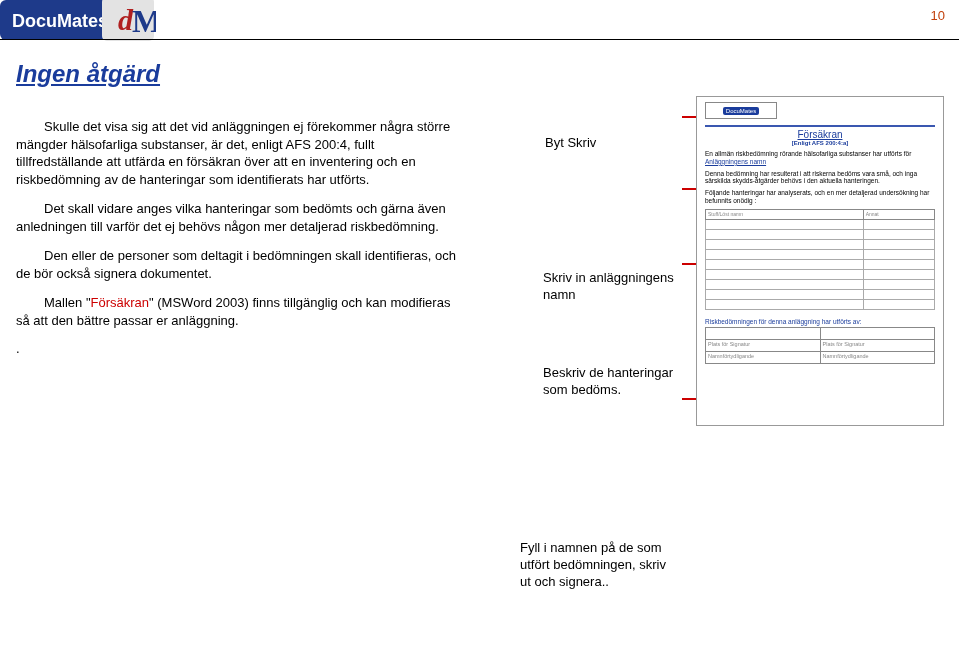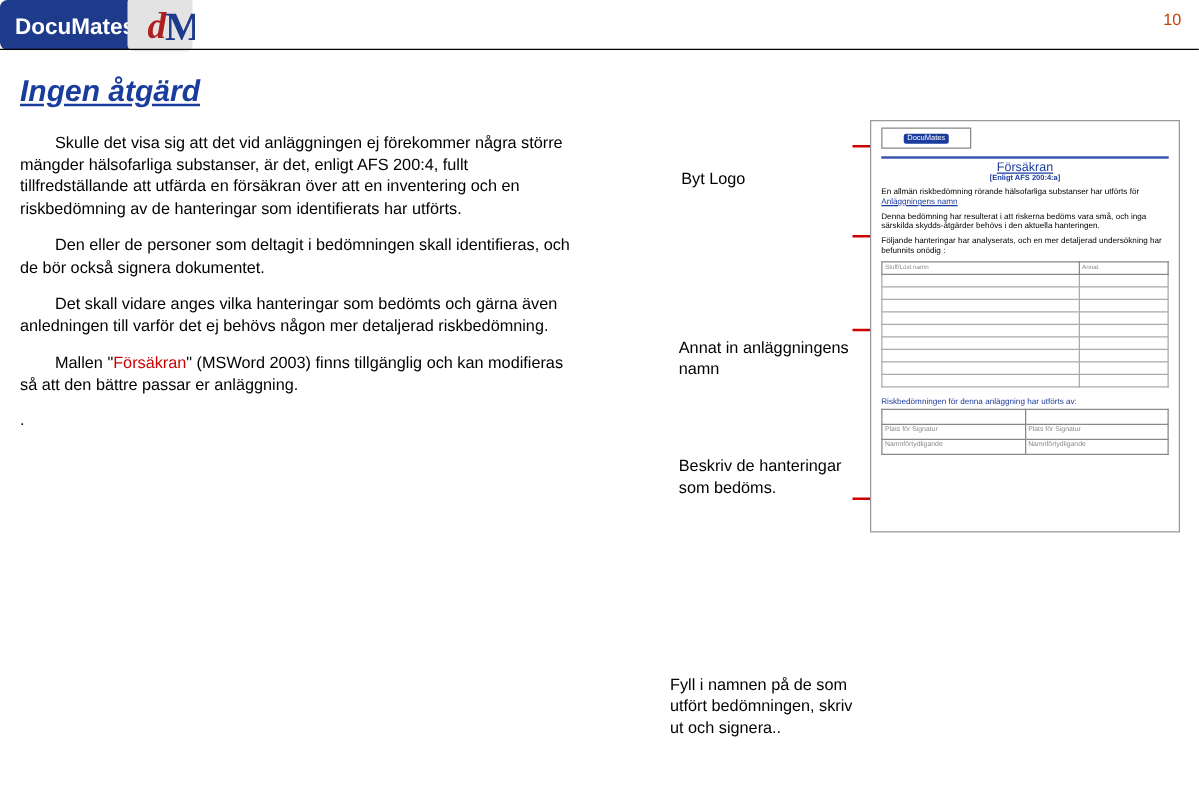--- a/index.html
+++ b/index.html
@@ -37,21 +37,21 @@
     position: absolute;
     top: 60px;
     left: 16px;
     width: 440px;
   }
   .title {
     color: #1a3c9c;
     font-size: 24px;
     font-style: italic;
     text-decoration: underline;
-    margin-bottom: 17px;
+    margin-bottom: 30px;
   }
   .para {
     font-size: 13px;
     line-height: 1.35;
     margin-bottom: 12px;
     text-indent: 28px;
   }
   .hl { color: #c00; }
 
   
@@ -180,38 +180,38 @@
   <text x="118" y="30" font-family="Georgia,serif" font-size="30" font-style="italic" font-weight="bold" fill="#b02020">d</text>
   <text x="132" y="32" font-family="Georgia,serif" font-size="32" font-weight="bold" fill="#1e3a8a">M</text>
 </svg>
 
 <div class="page-num">10</div>
 <div class="rule"></div>
 
 <div class="content">
   <h1 class="title">Ingen åtgärd</h1>
   <p class="para">Skulle det visa sig att det vid anläggningen ej förekommer några större mängder hälsofarliga substanser, är det, enligt AFS 200:4, fullt tillfredställande att utfärda en försäkran över att en inventering och en riskbedömning av de hanteringar som identifierats har utförts.</p>
+  <p class="para">Det skall vidare anges vilka hanteringar som bedömts och gärna även anledningen till varför det ej behövs någon mer detaljerad riskbedömning.</p>
   <p class="para">Den eller de personer som deltagit i bedömningen skall identifieras, och de bör också signera dokumentet.</p>
-  <p class="para">Det skall vidare anges vilka hanteringar som bedömts och gärna även anledningen till varför det ej behövs någon mer detaljerad riskbedömning.</p>
   <p class="para">
     <span>Mallen "</span><span class="hl">Försäkran</span><span>" (MSWord 2003) finns tillgänglig och kan modifieras så att den bättre passar er anläggning.</span>
   </p>
   <p>.</p>
 </div>
 
-<div class="annot" style="top:135px; left:545px;">Byt Logo</div>
+<div class="annot" style="top:135px; left:545px;">Byt Skriv</div>
 <div class="annot-arrow" style="top:116px; left:682px; width:24px;"></div>
 
-<div class="annot" style="top:270px; left:543px; width:150px;">Annat in anläggningens namn</div>
+<div class="annot" style="top:270px; left:543px; width:150px;">Skriv in anläggningens namn</div>
 <div class="annot-arrow" style="top:188px; left:682px; width:78px;"></div>
 
 <div class="annot" style="top:365px; left:543px; width:150px;">Beskriv de hanteringar som bedöms.</div>
 <div class="annot-arrow" style="top:263px; left:682px; width:34px;"></div>
 
-<div class="annot" style="top:540px; left:536px; width:150px;">Fyll i namnen på de som utfört bedömningen, skriv ut och signera..</div>
+<div class="annot" style="top:540px; left:520px; width:150px;">Fyll i namnen på de som utfört bedömningen, skriv ut och signera..</div>
 <div class="annot-arrow" style="top:398px; left:682px; width:40px;"></div>
 
 <div class="preview">
   <div class="pv-topbox">
     <span class="pv-toplogo-text">DocuMates</span>
   </div>
   <div class="pv-divider"></div>
   <div class="pv-title">Försäkran</div>
   <div class="pv-sub">[Enligt AFS 200:4:a]</div>
 

